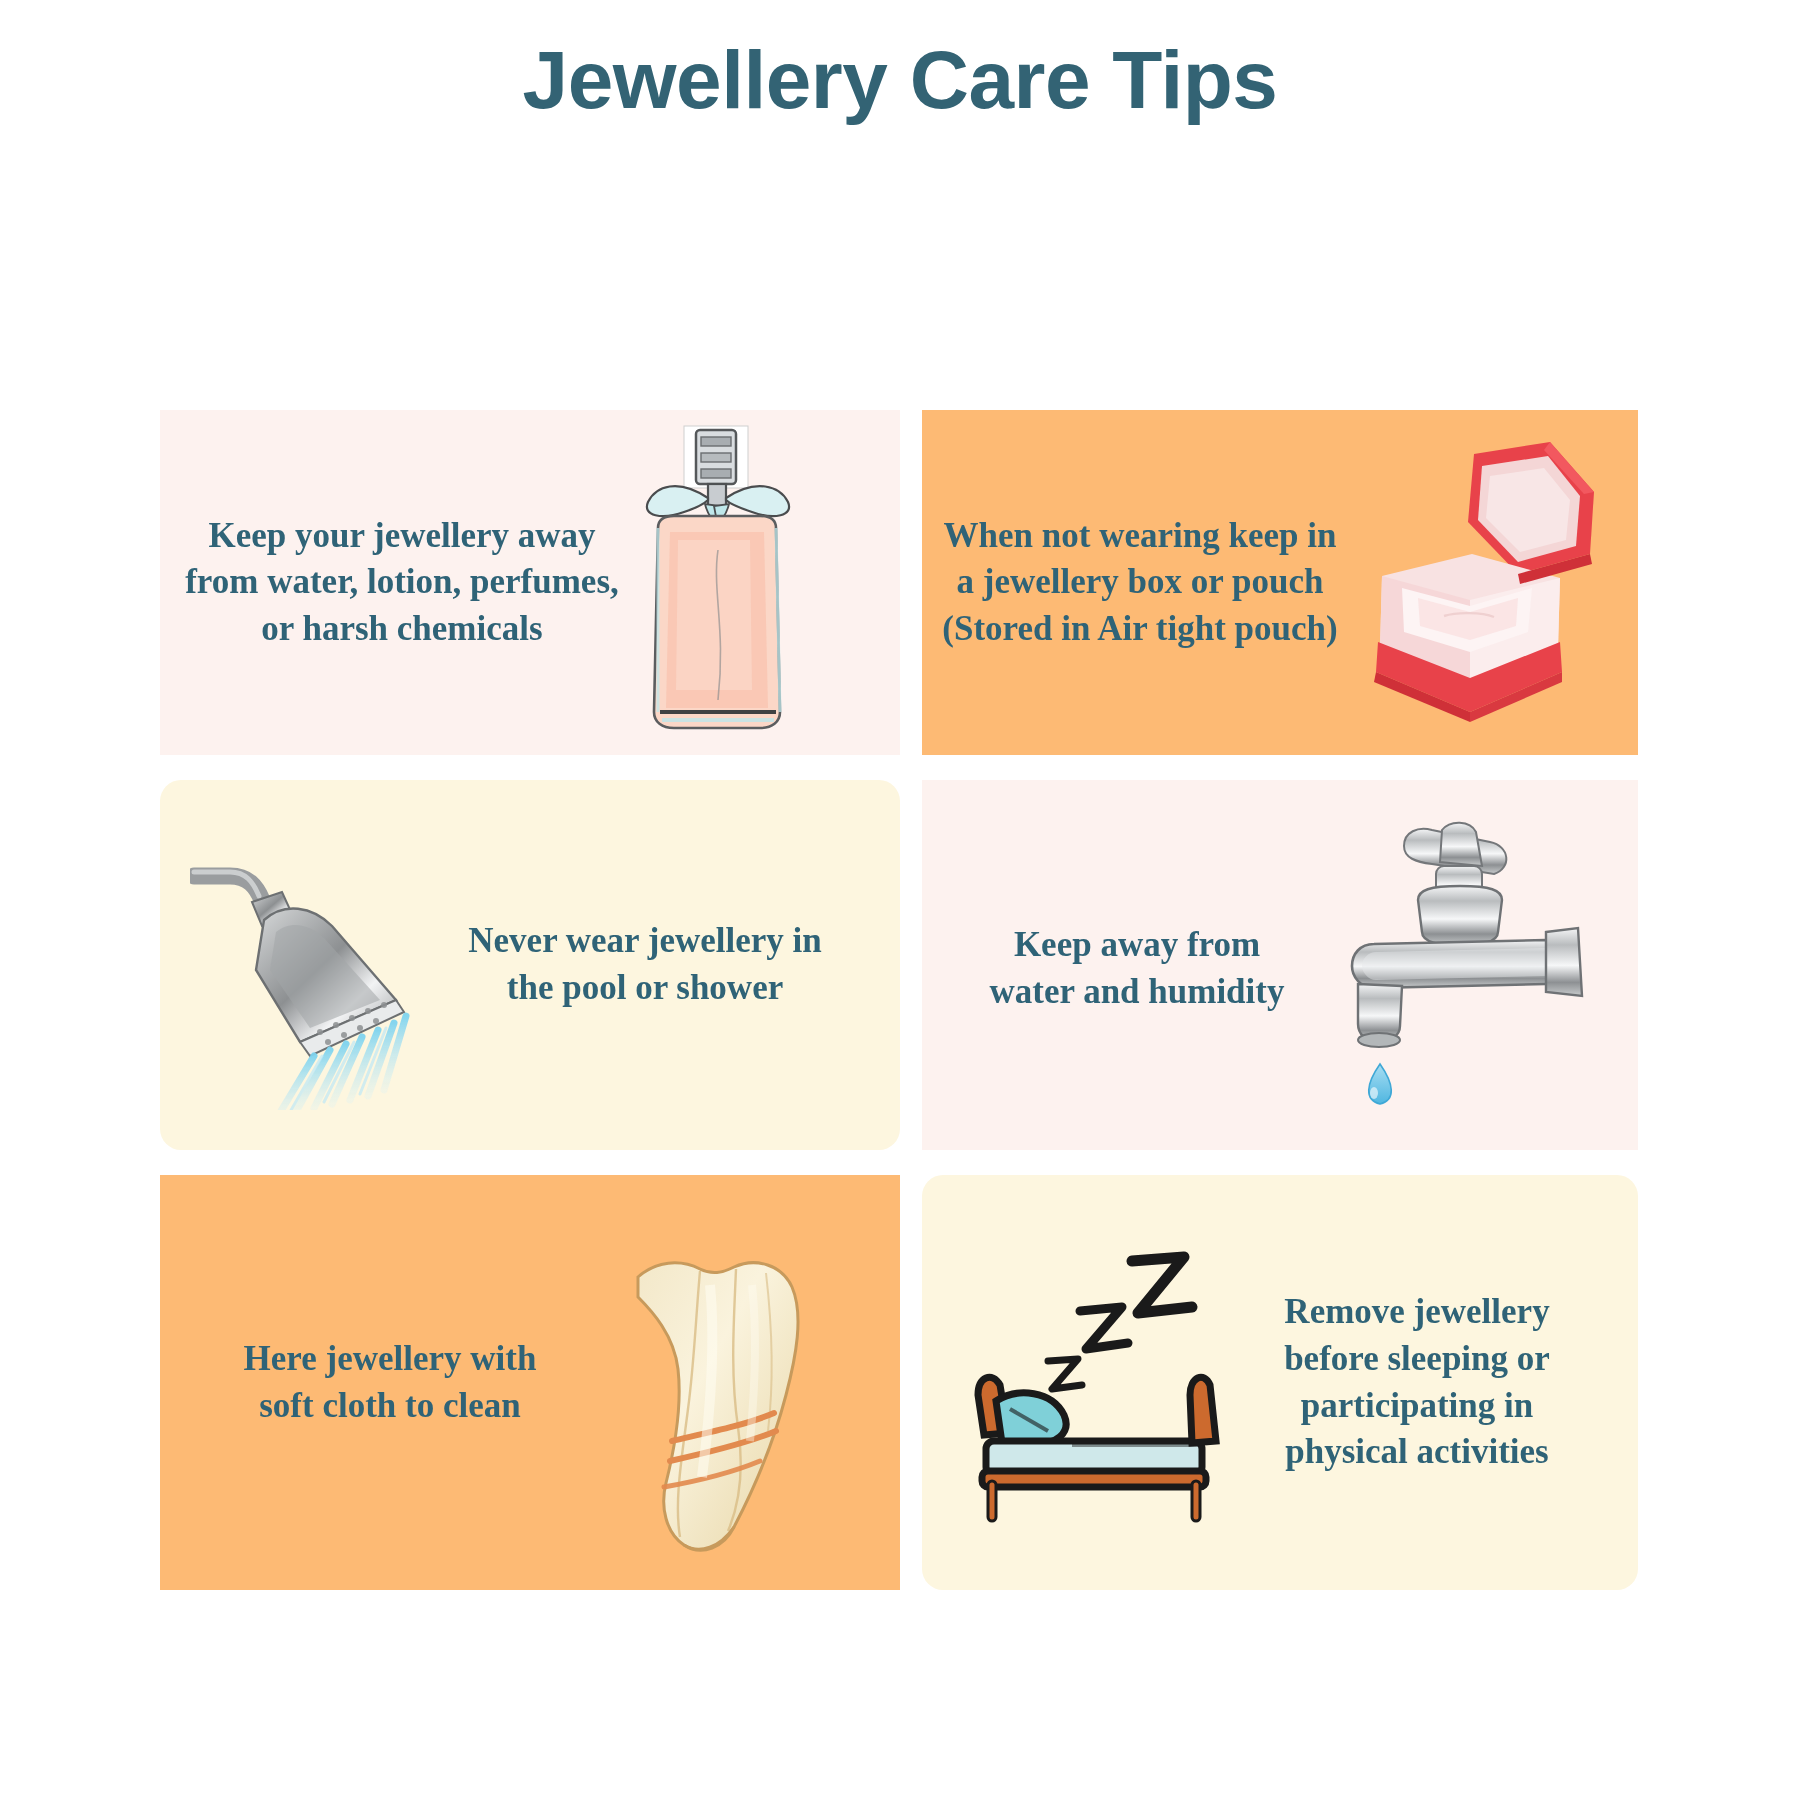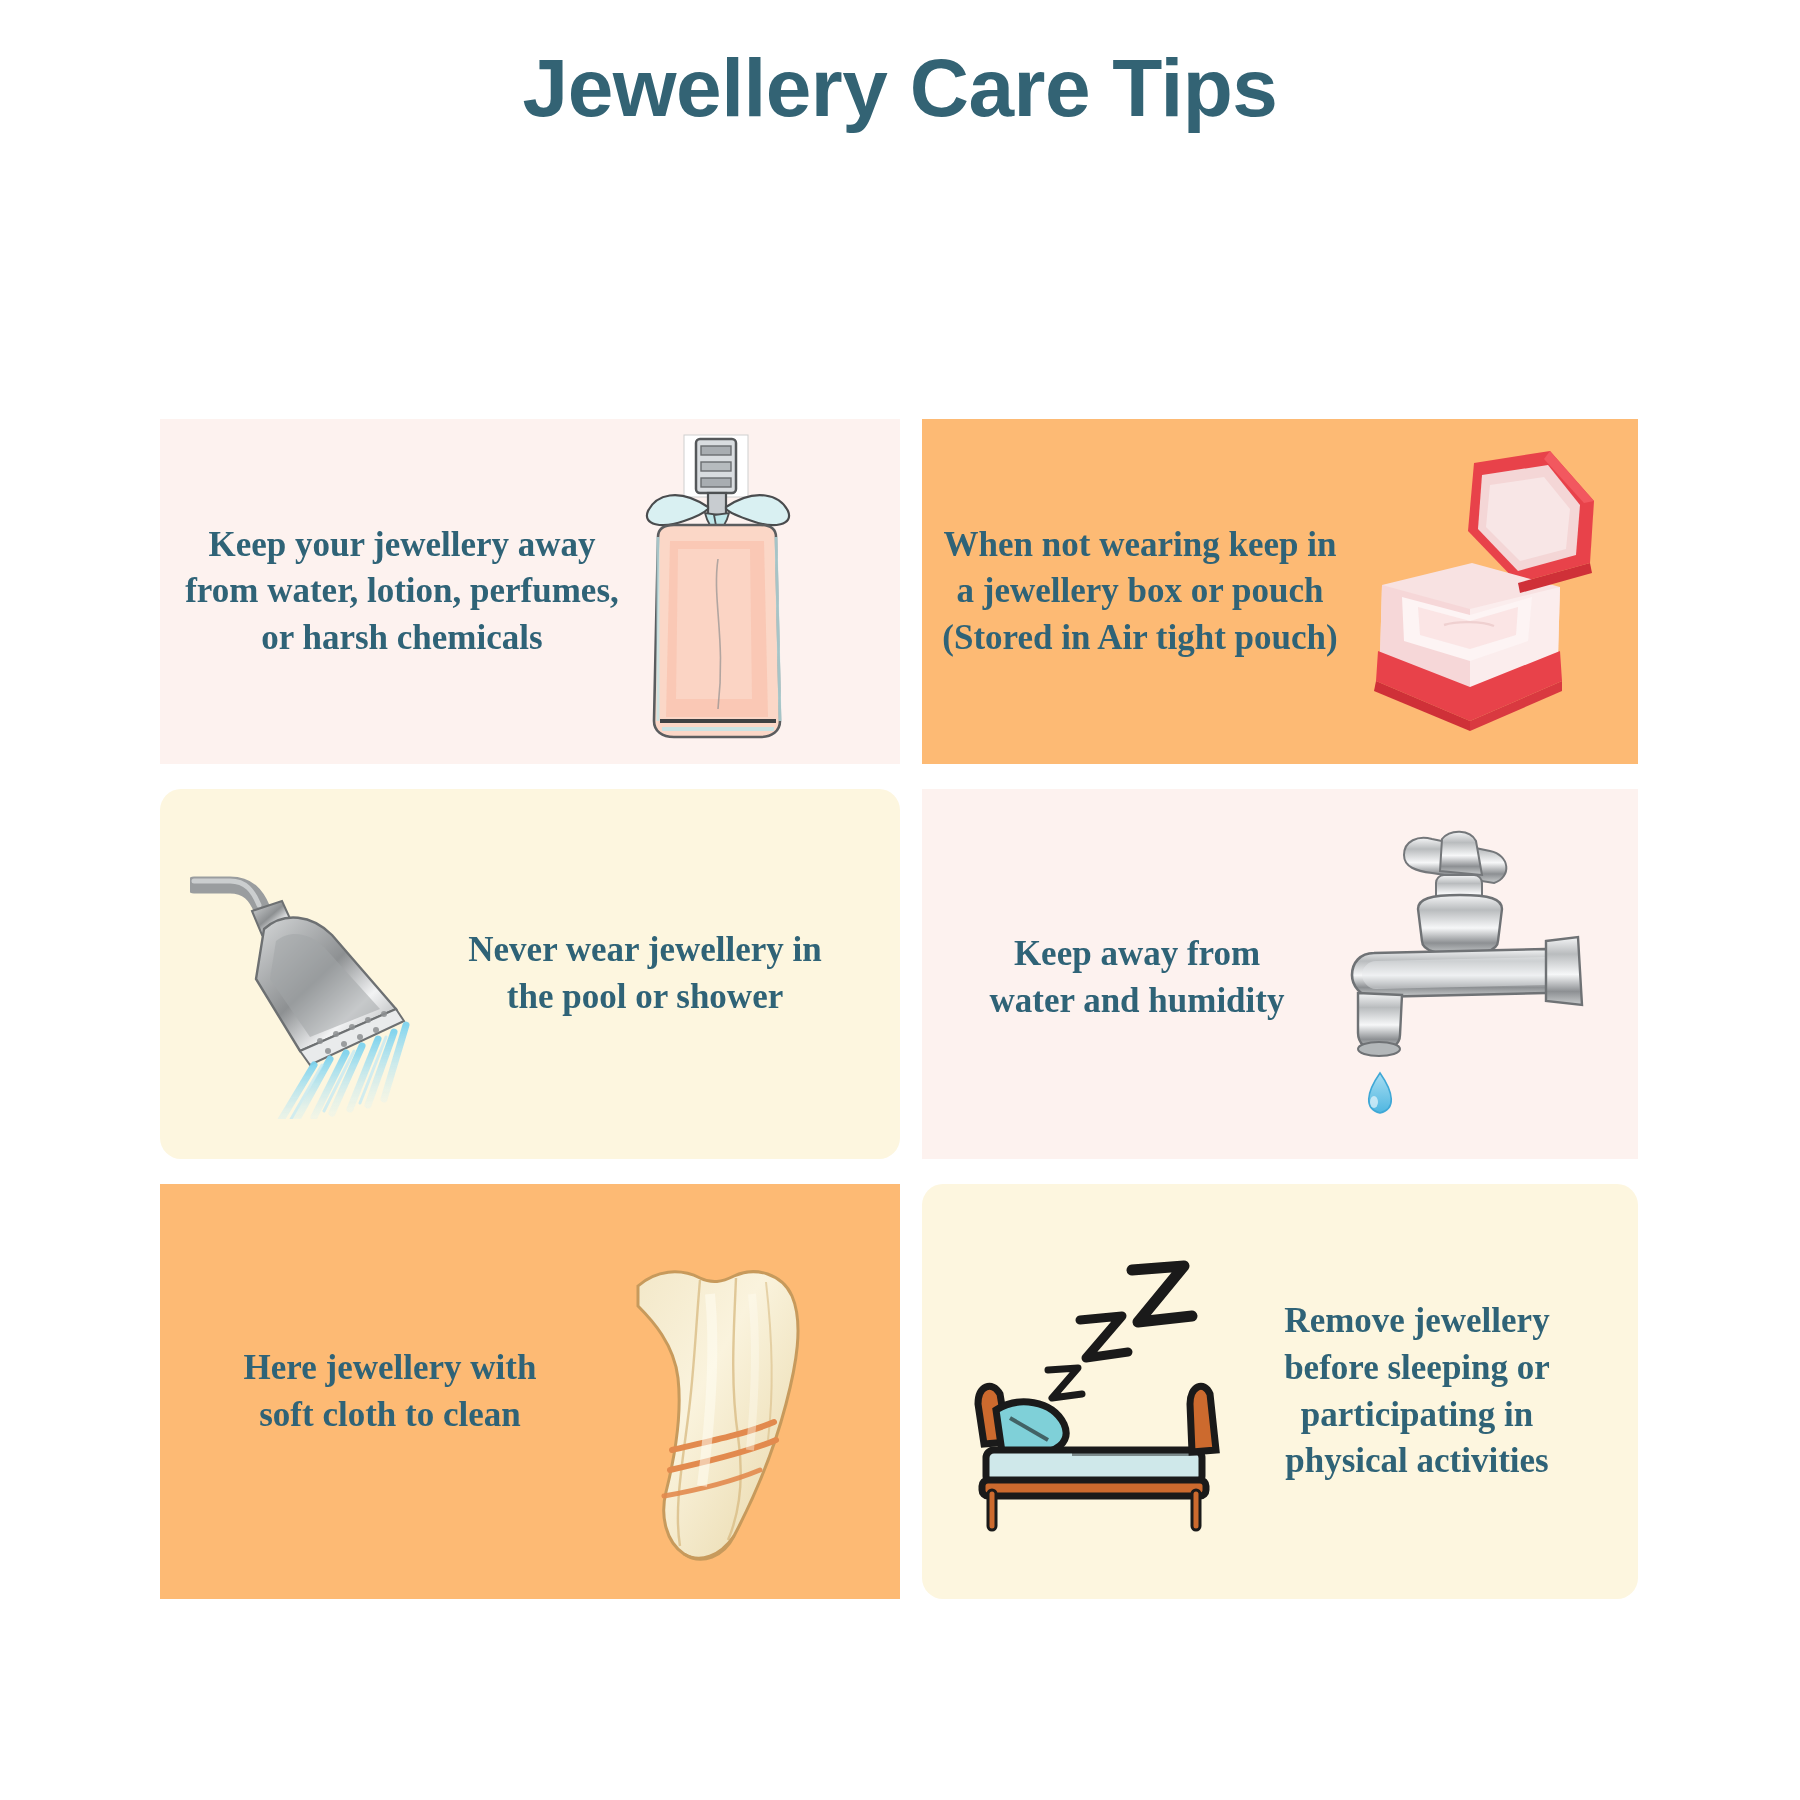--- a/index.html
+++ b/index.html
@@ -2,21 +2,21 @@
 <html><head>
 <meta charset="utf-8">
 <style>
   *{box-sizing:border-box;margin:0;padding:0;}
   html,body{width:1800px;height:1800px;}
   body{
     background:#ffffff;
     font-family:"Liberation Sans", sans-serif;
     overflow:hidden;
   }
-  .page{position:relative;width:1800px;height:1800px;padding:12px;}
+  .page{position:relative;width:1800px;height:1800px;padding:4px;}
 
   .header{text-align:center;padding-top:28px;}
   .title{
     font-family:"Liberation Sans", sans-serif;
     font-weight:bold;
     font-size:82px;
     letter-spacing:-0.5px;
     color:#336374;
     line-height:1.18;
   }
@@ -26,21 +26,21 @@
     font-family:"Liberation Serif", serif;
     font-style:italic;
     font-size:33px;
     line-height:1.42;
     color:#336374;
   }
 
   .grid{
     position:absolute;
     left:160px;
-    top:419px;
+    top:410px;
     width:1478px;
     display:grid;
     grid-template-columns:740px 716px;
     grid-template-rows:345px 370px 415px;
     column-gap:22px;
     row-gap:25px;
   }
 
   .card{
     position:relative;

